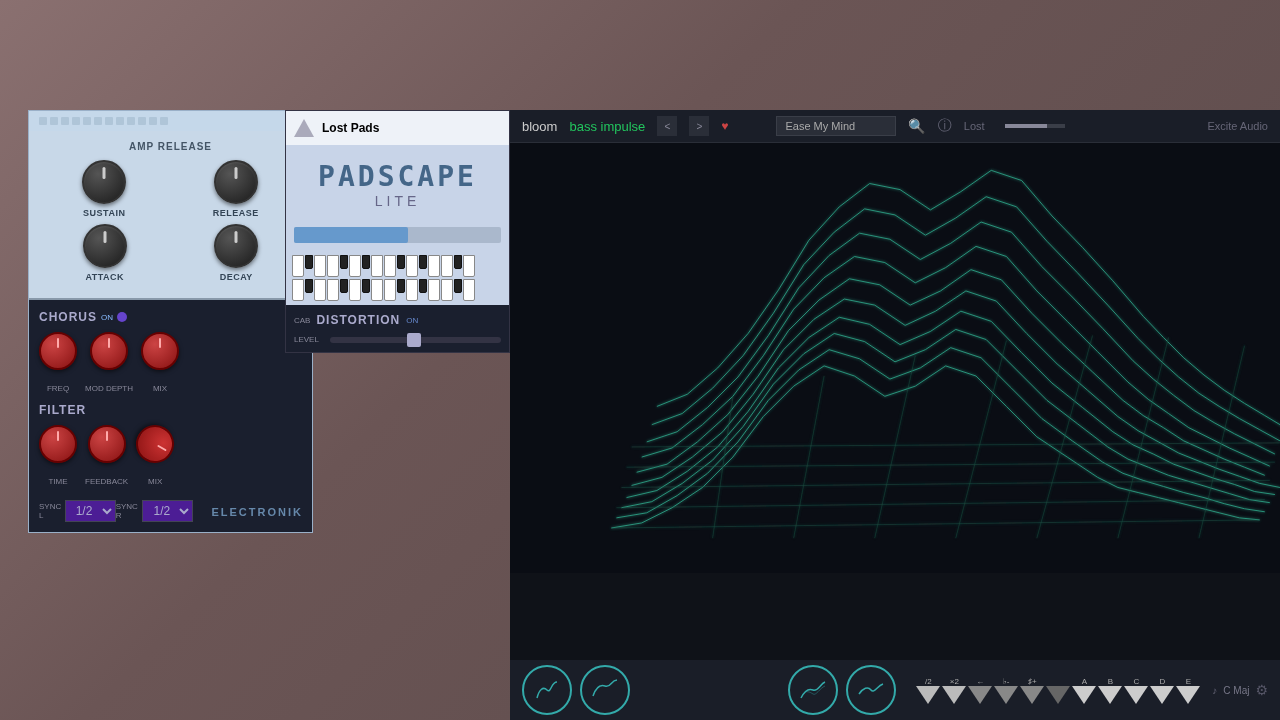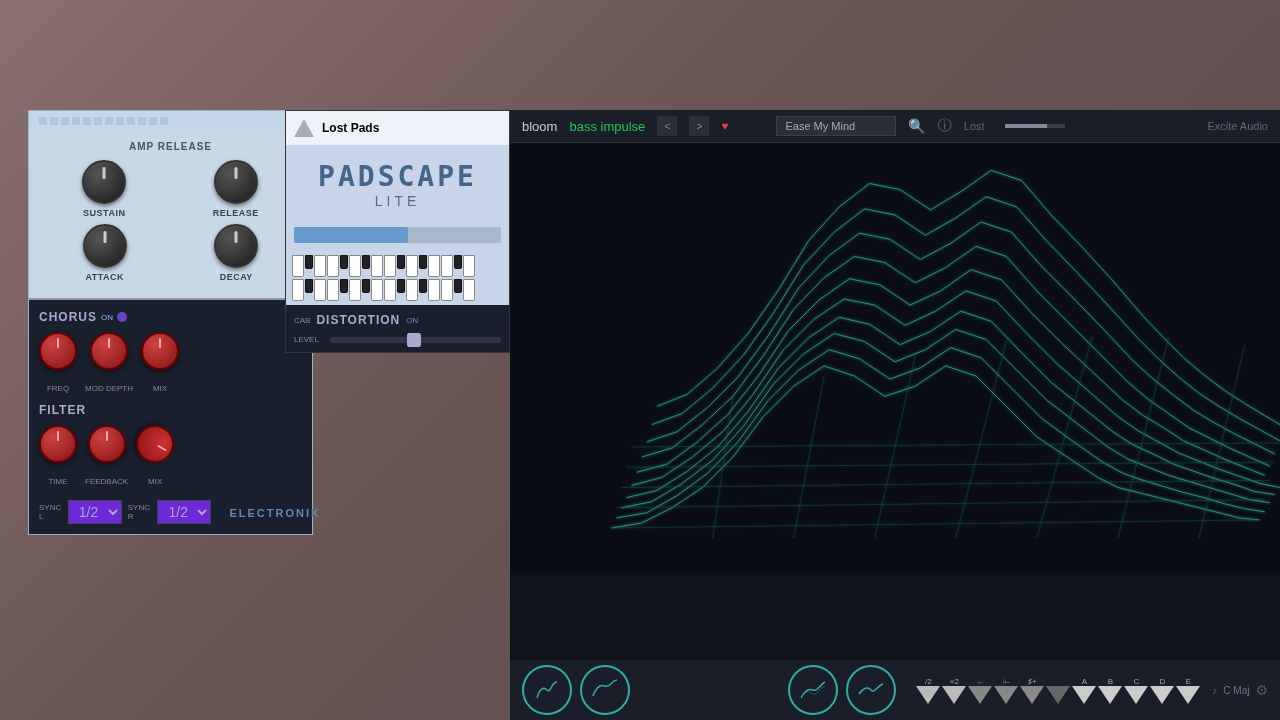--- a/index.html
+++ b/index.html
@@ -219,32 +219,31 @@
       font-size: 11px;
       font-weight: bold;
       color: #6688aa;
       letter-spacing: 2px;
     }
 
     
     .sync-row {
       display: flex;
       align-items: center;
-      gap: 6px;
       margin-top: 6px;
     }
     .sync-label {
       font-size: 8px;
       color: #889;
     }
     .sync-select {
-      background: #6d28d9;
+      background: #4c1d95;
       border: 1px solid #445;
       color: #aac;
-      font-size: 14px;
+      font-size: 12px;
       padding: 2px 6px;
       width: 55px;
     }
 
     
     .middle-panel {
       position: absolute;
       left: 285px;
       top: 110px;
       width: 225px;

